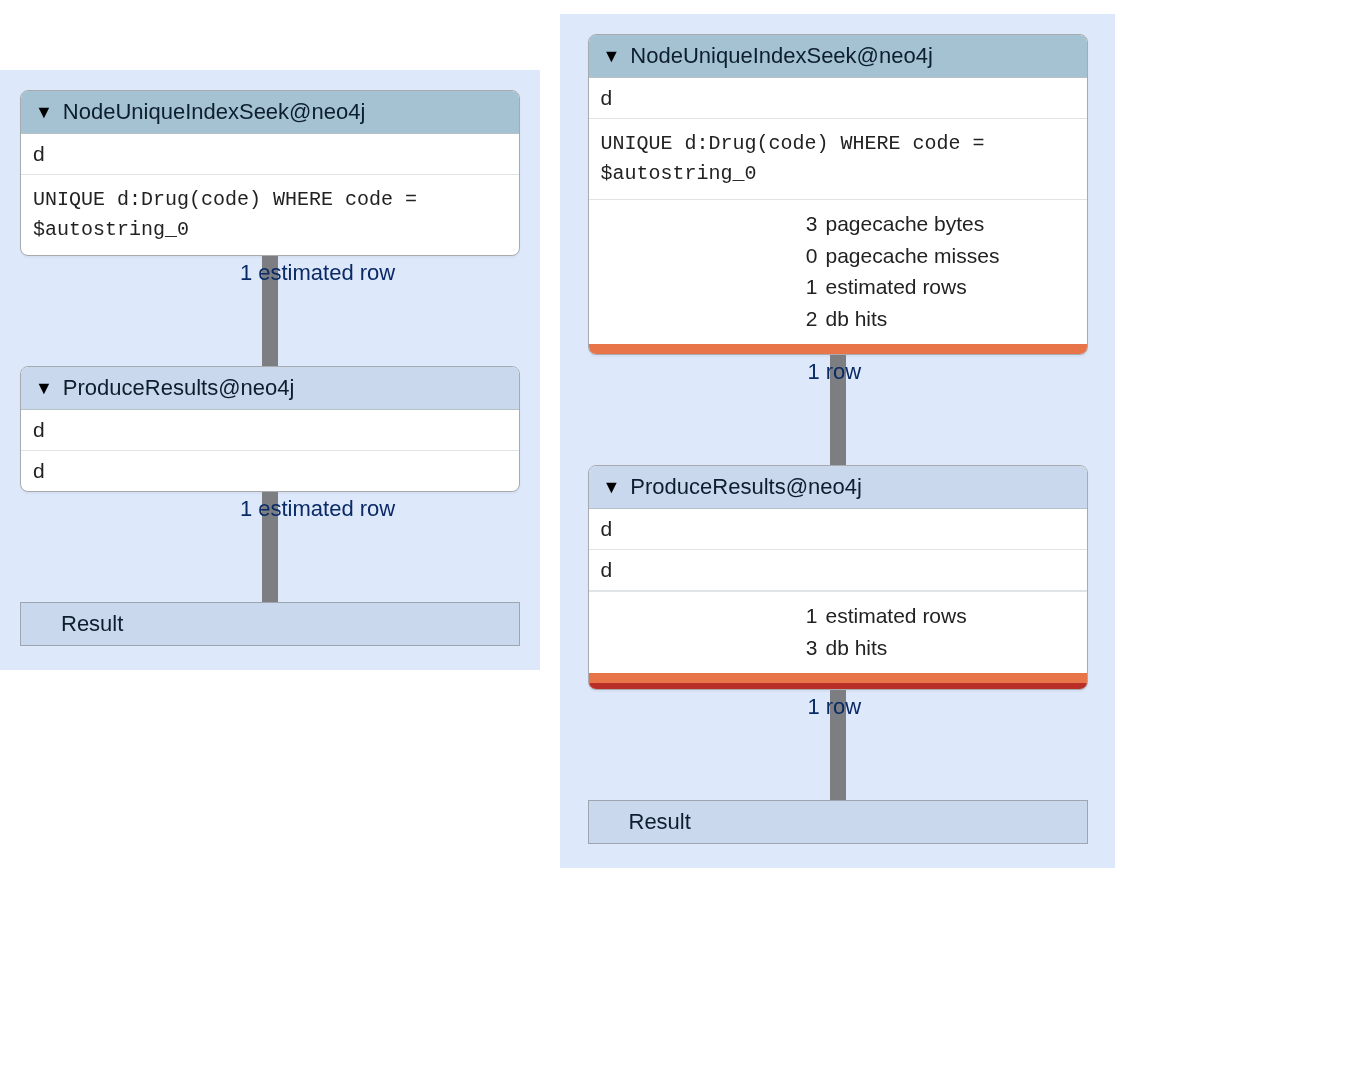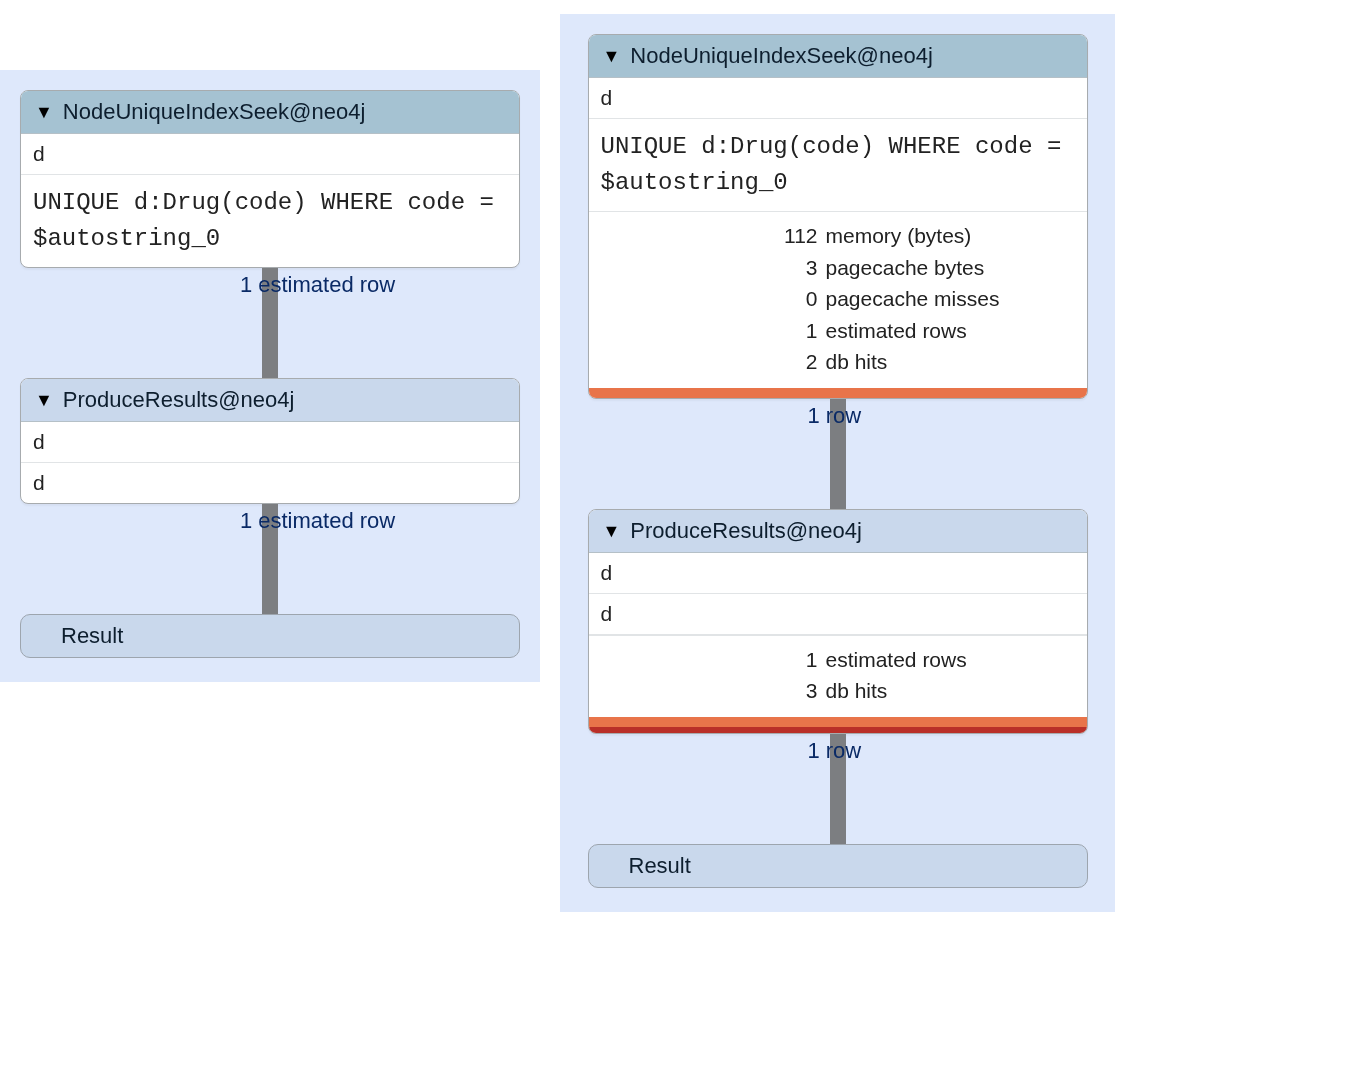--- a/index.html
+++ b/index.html
@@ -60,21 +60,21 @@
   }
   .node-row {
     padding: 8px 12px;
     font-size: 21px;
     color: #222;
     border-bottom: 1px solid #e1e4e6;
   }
   .node-row:last-of-type { border-bottom: none; }
   .mono {
     font-family: "SFMono-Regular", Menlo, Consolas, "Courier New", monospace;
-    font-size: 24px;
+    font-size: 20px;
     line-height: 1.5;
     color: #222;
     padding: 10px 12px;
   }
   .stats {
     padding: 8px 12px 10px 12px;
     border-top: 1px solid #e1e4e6;
   }
   .stat-line {
     display: flex;
@@ -118,21 +118,21 @@
     align-items: baseline;
   }
   .connector .label .lnum {
     padding-right: 6px;
     margin-left: -22px;
   }
   .result-pill {
     width: 500px;
     background: #c9d8ec;
     border: 1px solid #9da5ae;
-    border-radius: 10px;
+    border-radius: 0;
     padding: 8px 22px;
     font-size: 22px;
     color: #0d1e2e;
   }
 </style>
 </head>
 <body>
 
 <div class="container">
 
@@ -182,24 +182,20 @@
 
     <div class="node">
       <div class="node-header hdr-dark">
         <span class="tri">▼</span>
         <span>NodeUniqueIndexSeek@neo4j</span>
       </div>
       <div class="node-row">d</div>
       <div class="mono">UNIQUE d:Drug(code) WHERE code = $autostring_0</div>
       <div class="stats">
         <div class="stat-line">
-            <span class="stat-num">112</span>
-            <span>memory (bytes)</span>
-          </div>
-        <div class="stat-line">
             <span class="stat-num">3</span>
             <span>pagecache bytes</span>
           </div>
         <div class="stat-line">
             <span class="stat-num">0</span>
             <span>pagecache misses</span>
           </div>
         <div class="stat-line">
             <span class="stat-num">1</span>
             <span>estimated rows</span>

